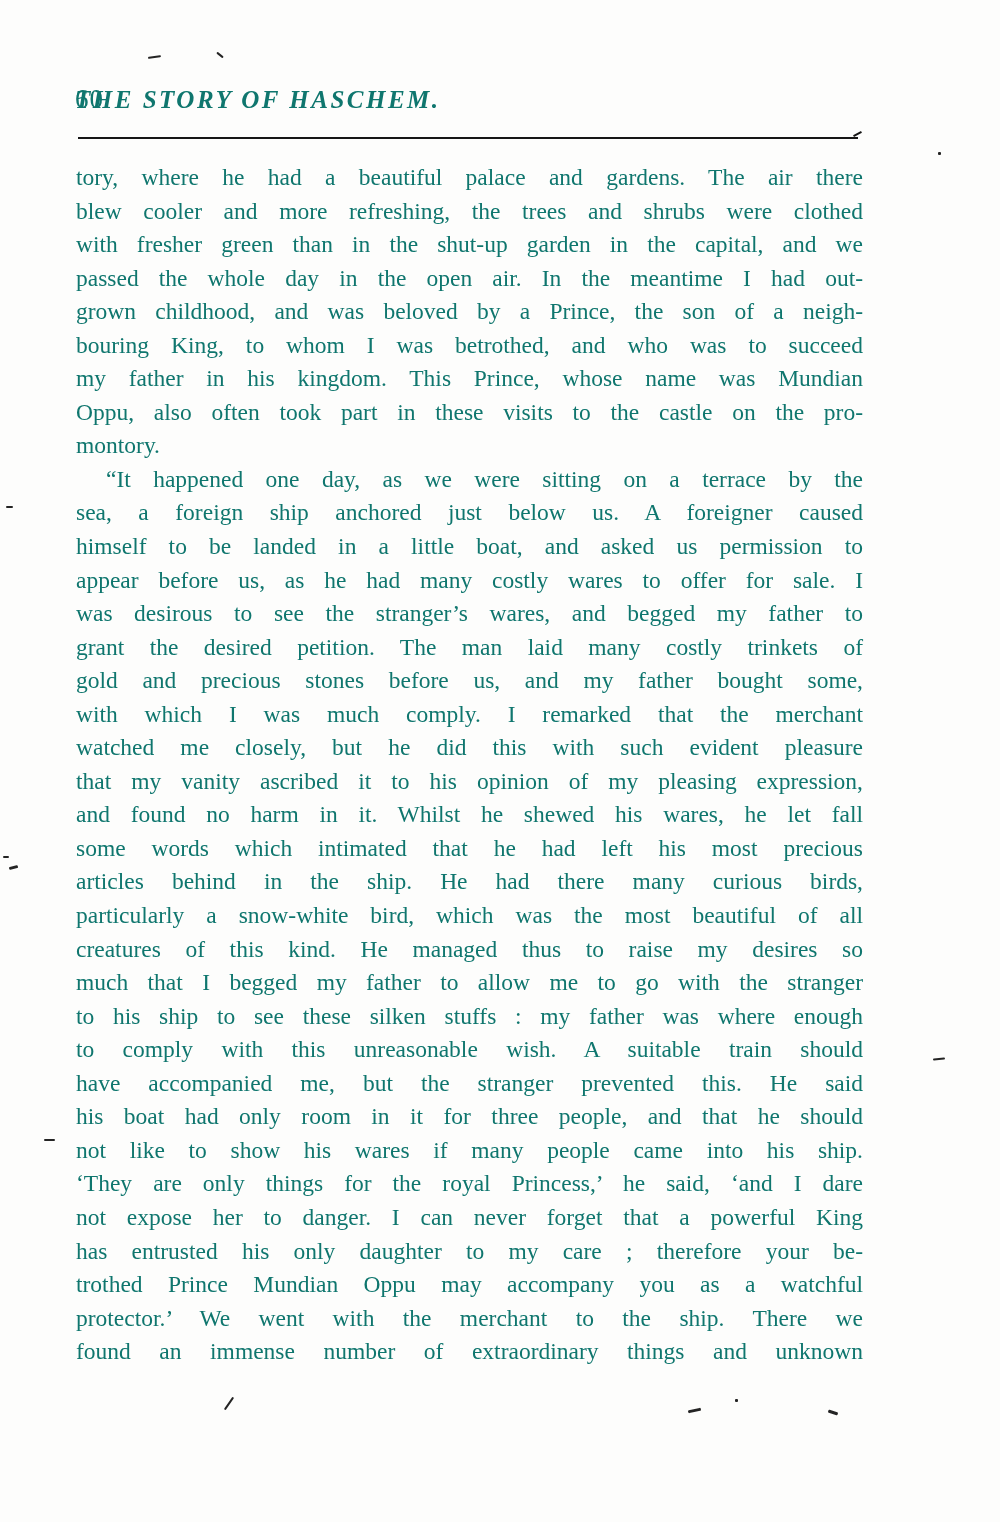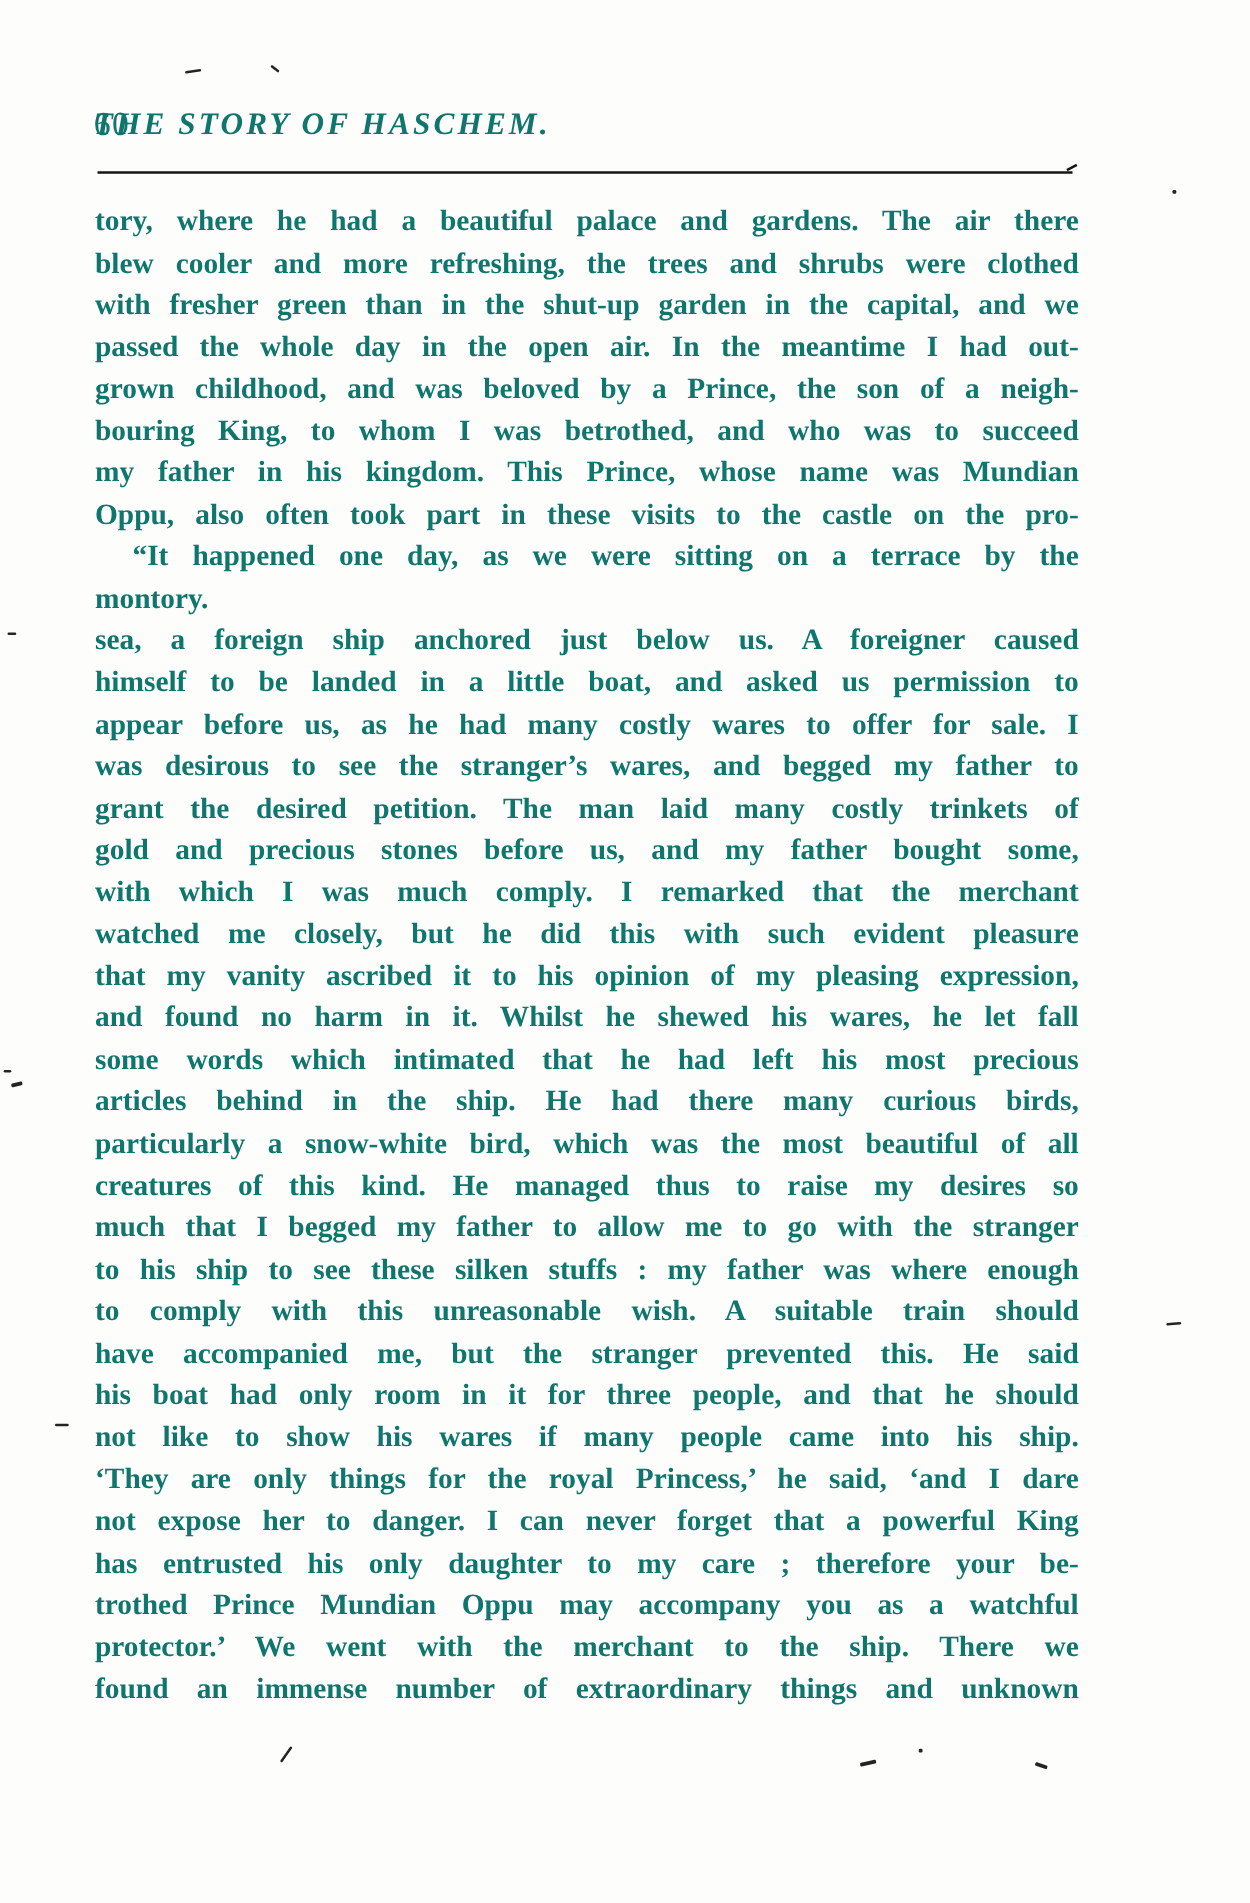--- a/index.html
+++ b/index.html
@@ -57,21 +57,20 @@
     left: 76px;
     top: 161px;
     width: 787px;
     font-size: 23.5px;
     line-height: 33.55px;
   }
   .line {
     text-align: justify;
     text-align-last: justify;
     word-spacing: 1px;
-    font-weight: bold;
   }
   .line.indent { text-indent: 30px; }
   .line.last   { text-align-last: left; }
   
   .speck {
     position: absolute;
     background: #242424;
     border-radius: 1px;
   }
 </style>
@@ -89,22 +88,22 @@
 
   <main class="body-text">
       <div class="line">tory, where he had a beautiful palace and gardens.  The air there</div>
       <div class="line">blew cooler and more refreshing, the trees and shrubs were clothed</div>
       <div class="line">with fresher green than in the shut-up garden in the capital, and we</div>
       <div class="line">passed the whole day in the open air.  In the meantime I had out-</div>
       <div class="line">grown childhood, and was beloved by a Prince, the son of a neigh-</div>
       <div class="line">bouring King, to whom I was betrothed, and who was to succeed</div>
       <div class="line">my father in his kingdom.  This Prince, whose name was Mundian</div>
       <div class="line">Oppu, also often took part in these visits to the castle on the pro-</div>
+      <div class="line last">montory.</div>
       <div class="line indent">“It happened one day, as we were sitting on a terrace by the</div>
-      <div class="line last">montory.</div>
       <div class="line">sea, a foreign ship anchored just below us.  A foreigner caused</div>
       <div class="line">himself to be landed in a little boat, and asked us permission to</div>
       <div class="line">appear before us, as he had many costly wares to offer for sale.  I</div>
       <div class="line">was desirous to see the stranger’s wares, and begged my father to</div>
       <div class="line">grant the desired petition.  The man laid many costly trinkets of</div>
       <div class="line">gold and precious stones before us, and my father bought some,</div>
       <div class="line">with which I was much comply.  I remarked that the merchant</div>
       <div class="line">watched me closely, but he did this with such evident pleasure</div>
       <div class="line">that my vanity ascribed it to his opinion of my pleasing expression,</div>
       <div class="line">and found no harm in it.  Whilst he shewed his wares, he let fall</div>

